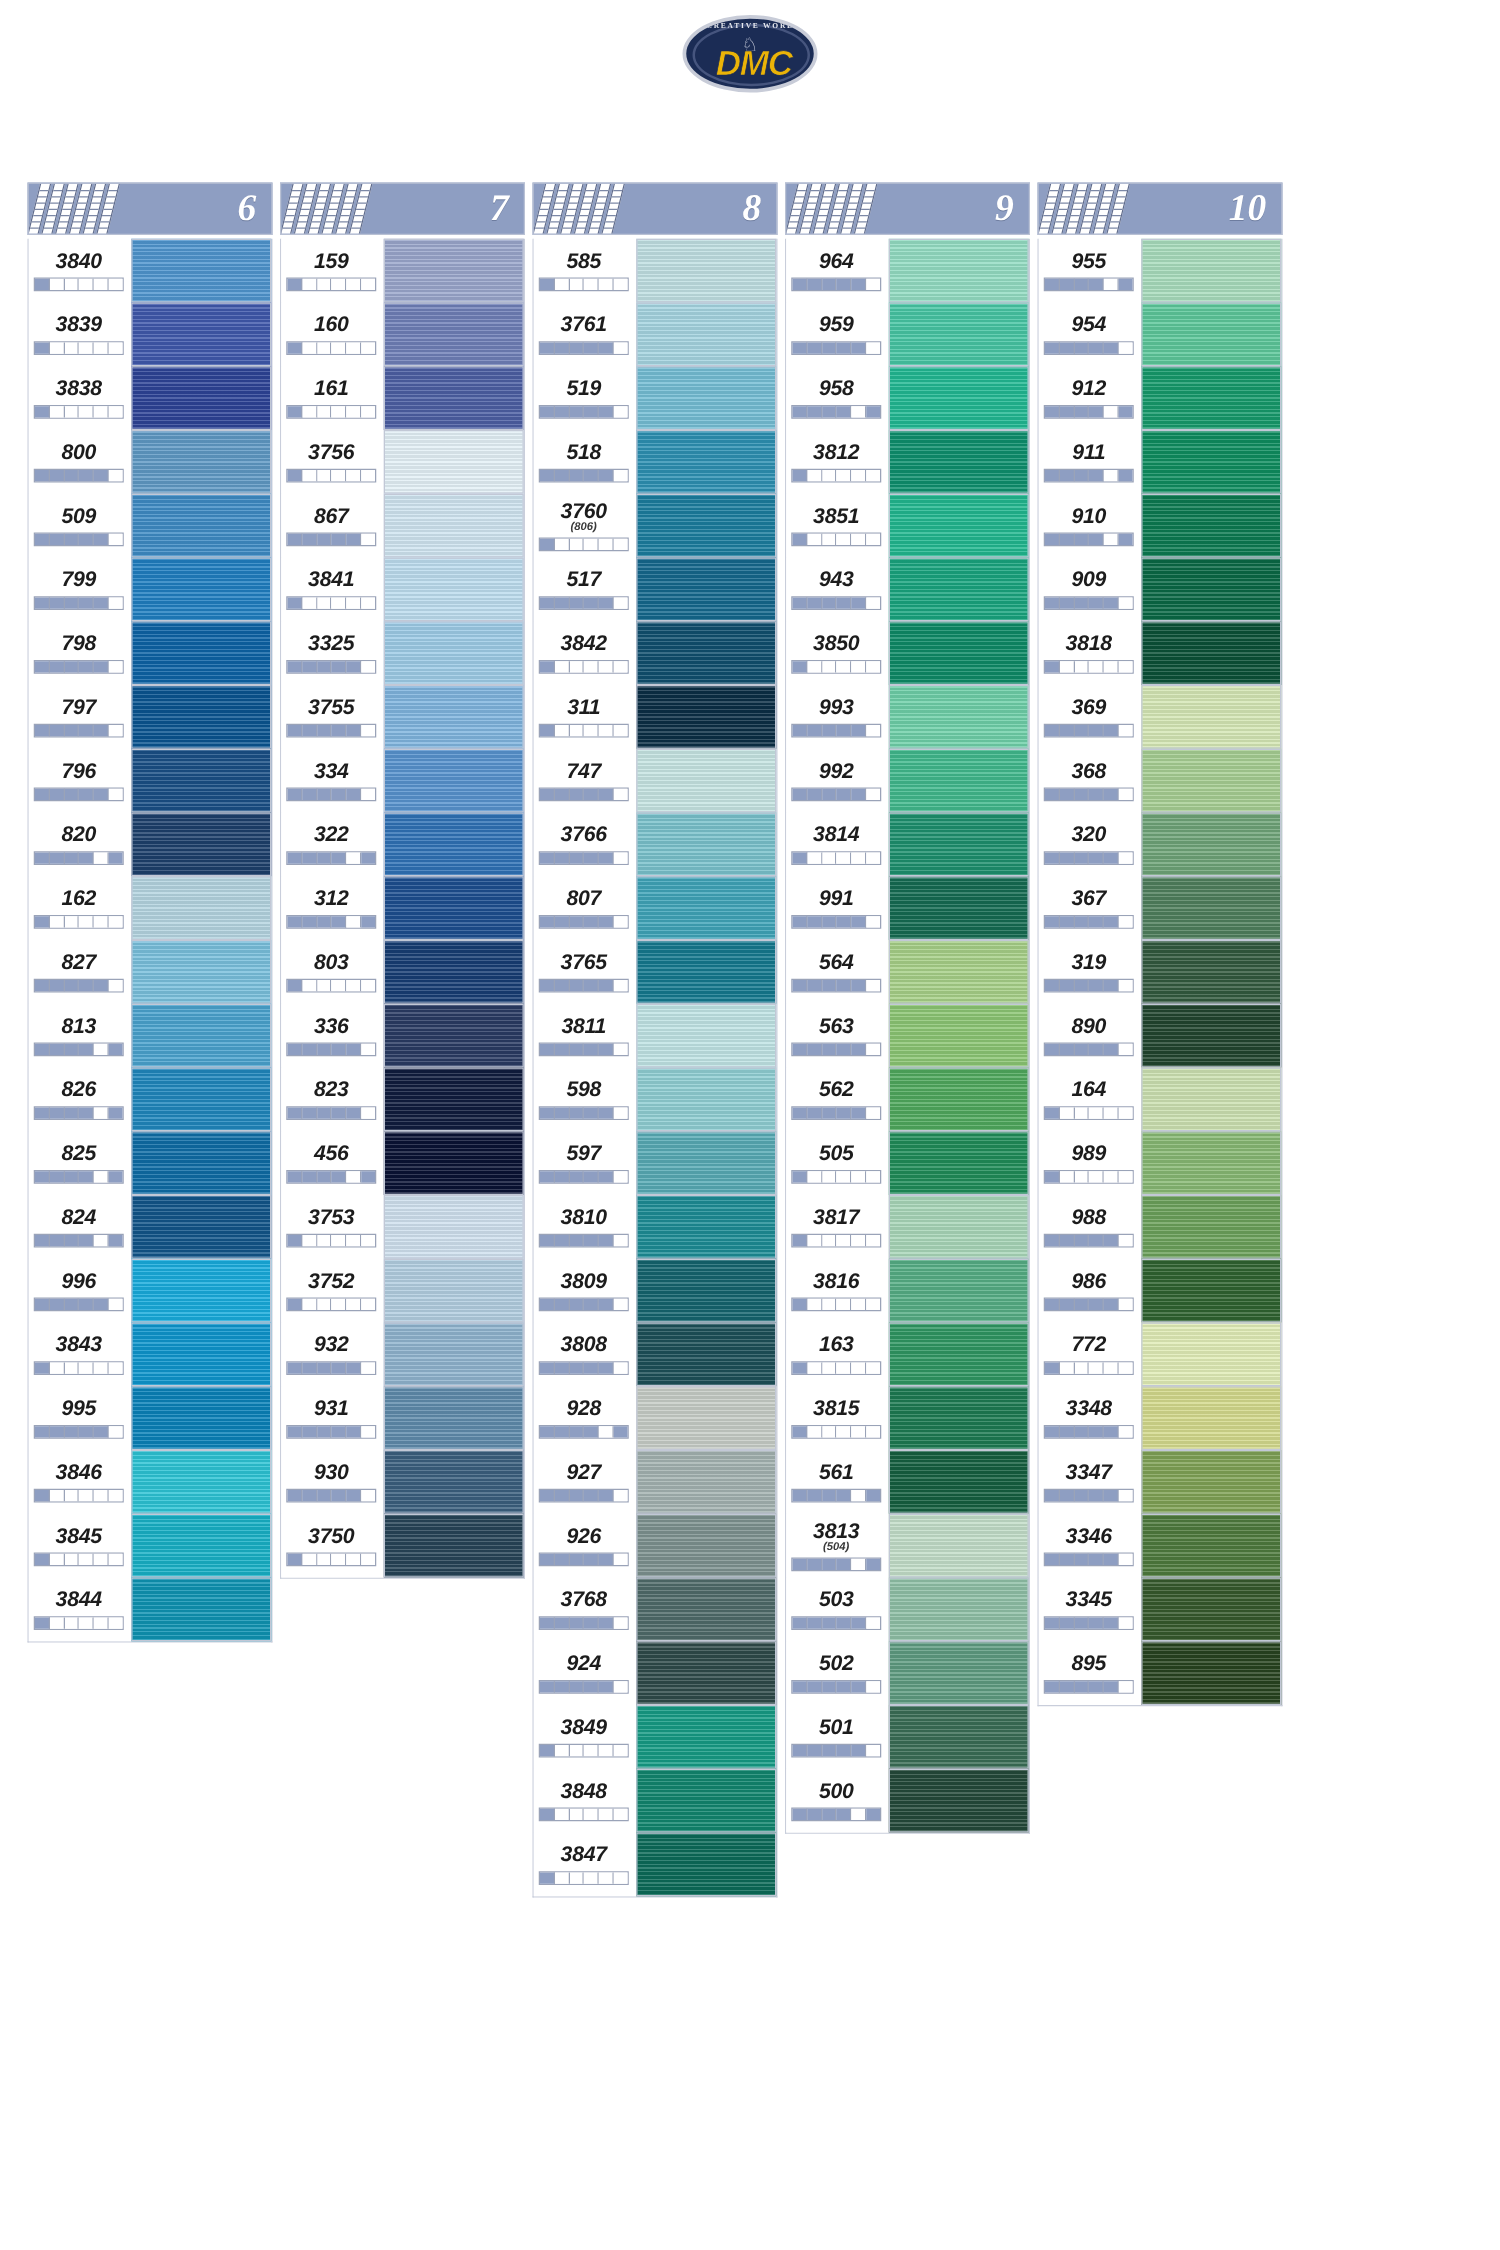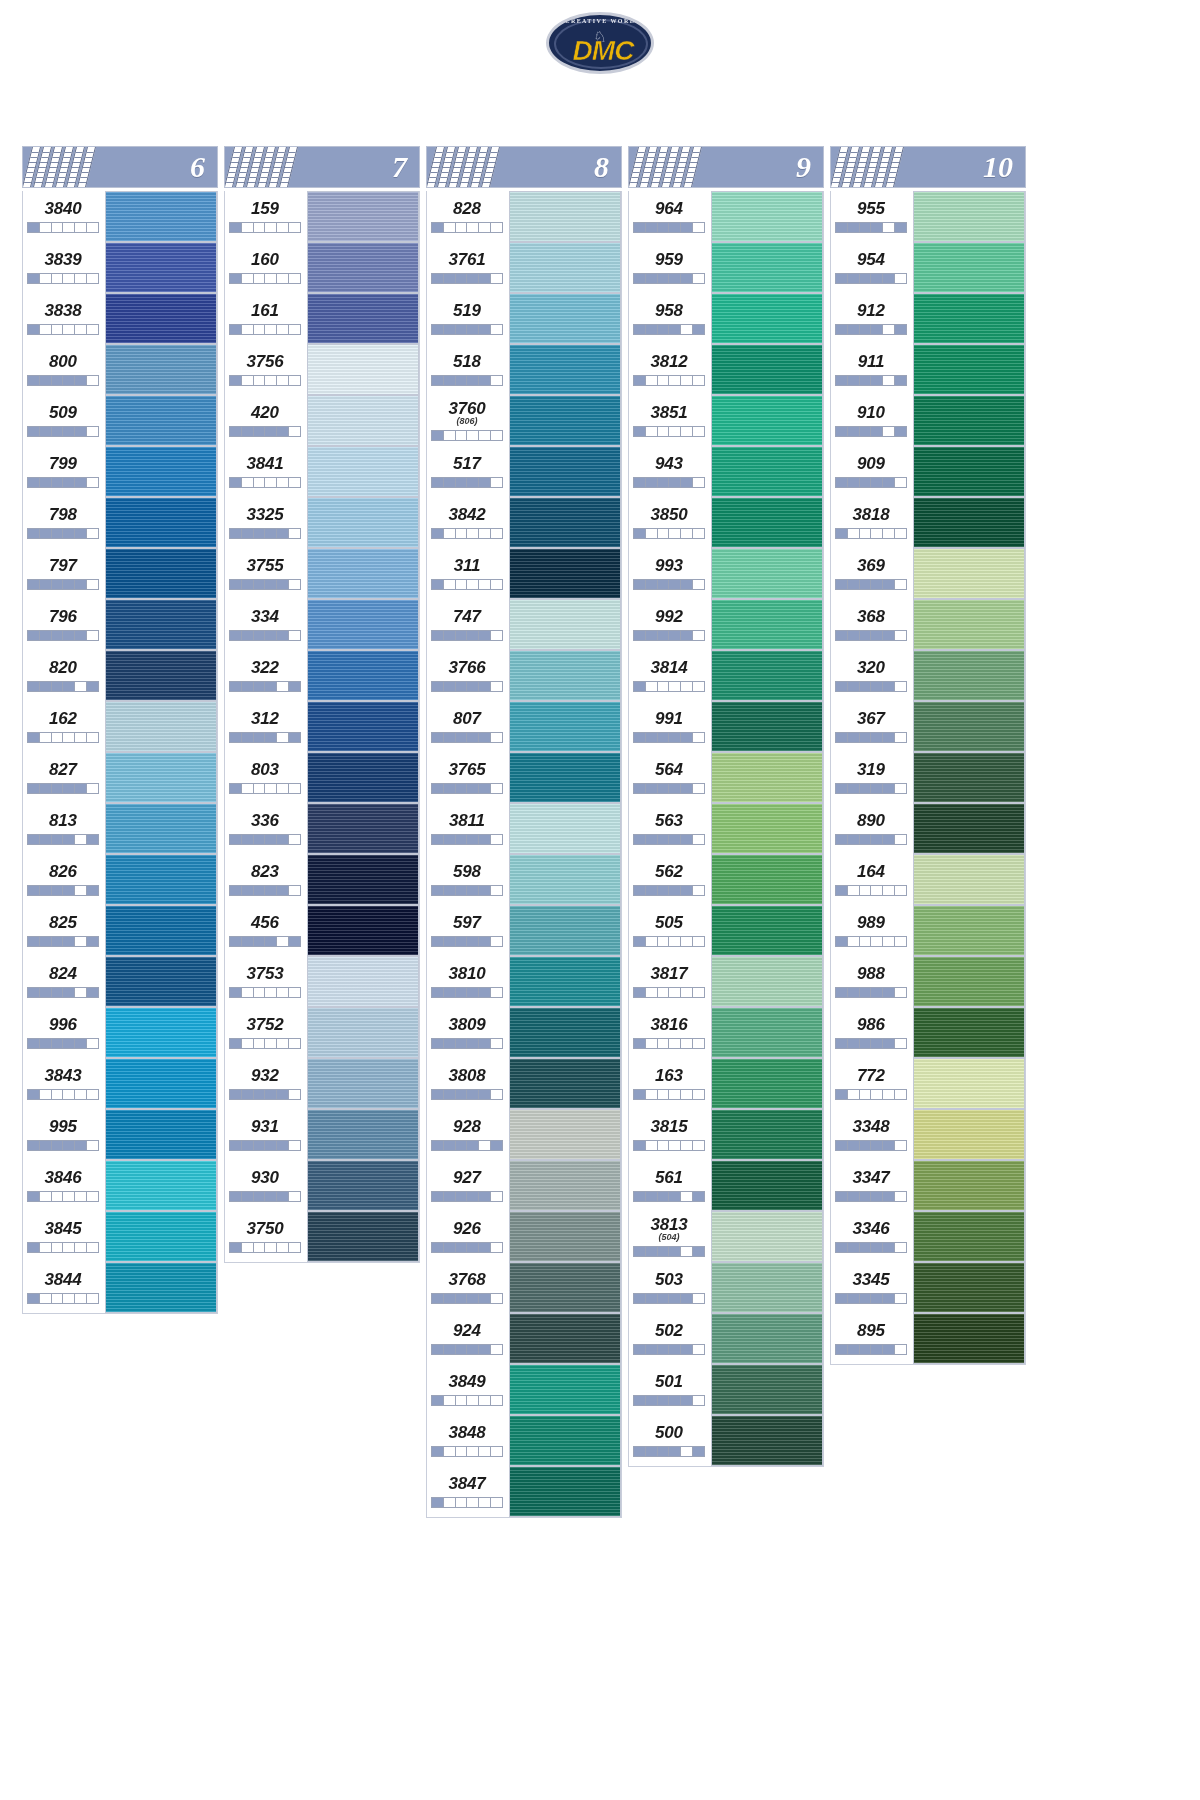--- a/index.html
+++ b/index.html
@@ -727,21 +727,21 @@
               <span class="off"></span>
               <span class="off"></span>
               <span class="off"></span>
               <span class="off"></span>
             </div>
           </div>
           <div class="swatch" style="background: rgb(227, 240, 246);"></div>
         </div>
         <div class="row">
           <div class="row-label">
-            <div class="thread-no">420</div>
+            <div class="thread-no">867</div>
             <div class="avail-bar">
               <span class="on"></span>
               <span class="on"></span>
               <span class="on"></span>
               <span class="on"></span>
               <span class="on"></span>
               <span class="off"></span>
             </div>
           </div>
           <div class="swatch" style="background: rgb(207, 228, 240);"></div>
@@ -1028,21 +1028,21 @@
             <i style="top: 30px;"></i>
             <i style="top: 35px;"></i>
             <i style="top: 40px;"></i>
           </div>
         </div>
         <div class="col-number">8</div>
       </div>
       <div class="rows">
         <div class="row">
           <div class="row-label">
-            <div class="thread-no">828</div>
+            <div class="thread-no">585</div>
             <div class="avail-bar">
               <span class="on"></span>
               <span class="off"></span>
               <span class="off"></span>
               <span class="off"></span>
               <span class="off"></span>
               <span class="off"></span>
             </div>
           </div>
           <div class="swatch" style="background: rgb(191, 223, 226);"></div>

